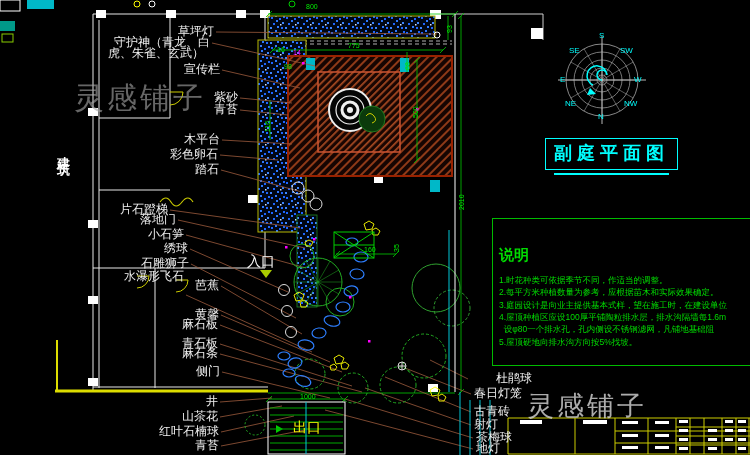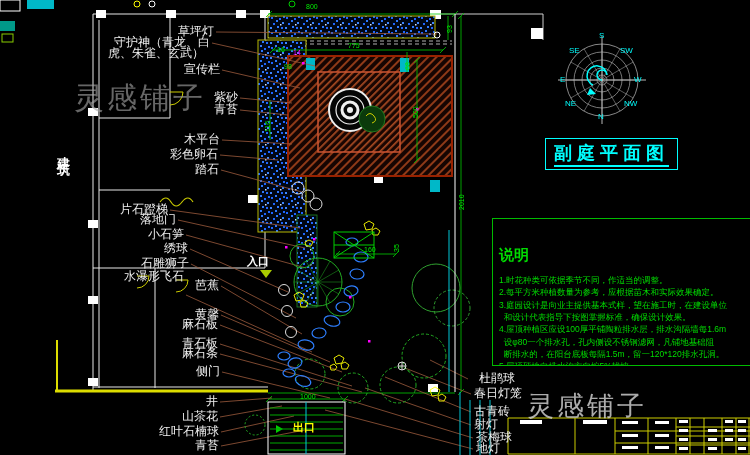--- a/index.html
+++ b/index.html
@@ -9,28 +9,28 @@
   .lbl{position:absolute;color:#efefef;font-size:12px;line-height:9px;white-space:nowrap;z-index:5;font-family:Liberation Mono, monospace;}
   .lbl.rt{text-align:right;}
   .dim{position:absolute;color:#00ee00;font-size:7px;line-height:7px;white-space:nowrap;z-index:5;}
   .dim.v{transform:rotate(-90deg);transform-origin:left top;}
   .cdir{position:absolute;color:#00ffff;font-size:8px;line-height:8px;z-index:5;}
   .wm{position:absolute;font-size:30px;font-weight:normal;letter-spacing:3px;z-index:9;
       color:rgba(165,165,165,0.62);white-space:nowrap;margin-top:20px;}
   .wm.light{color:rgba(215,215,215,0.8);font-size:27px;}
   .title-box{position:absolute;left:545px;top:138px;z-index:6;border:1px solid #00ffff;
       color:#00ffff;font-size:18px;font-weight:bold;letter-spacing:5px;padding:2px 8px 4px 8px;}
-  .title-box span{border-bottom:2px solid #00ffff;padding-bottom:2px;}
+  .title-box span{border-bottom:2px solid #00ffff;padding-bottom:10px;}
   .notes{position:absolute;left:492px;top:218px;width:250px;height:141px;z-index:6;
       border:1px solid #00bb00;color:#00dd00;font-size:8.5px;line-height:12.3px;
       padding:5px 4px 0 6px;white-space:pre;overflow:hidden;}
   .notes .hd{font-size:15px;font-weight:bold;margin-bottom:1px;}
   .bldg{position:absolute;left:54px;top:146px;z-index:5;color:#fff;font-size:13px;
       font-weight:bold;writing-mode:vertical-rl;letter-spacing:7px;}
-  .gate{position:absolute;z-index:5;font-size:11px;font-weight:bold;line-height:9px;white-space:nowrap;}
+  .gate{position:absolute;z-index:5;font-size:14px;font-weight:normal;line-height:9px;white-space:nowrap;}
   .gate.in{color:#ffffff;}
   .gate.out{color:#ffff00;padding-left:39px;}
 </style>
 </head>
 <body>
 
 <div class="stage">
 
 <svg width="750" height="455" viewBox="0 0 750 455">
   <defs>
@@ -282,21 +282,21 @@
     <circle cx="137" cy="4" r="3" fill="none" stroke="#ffff00" stroke-width="1"></circle>
     <circle cx="152" cy="4" r="3" fill="none" stroke="#ffffff" stroke-width="1"></circle>
     <circle cx="292" cy="4" r="3" fill="none" stroke="#00cc00" stroke-width="1"></circle>
   </g>
 </svg>
 
 <div class="title-box"><span>副庭平面图</span></div>
 
 <div class="notes" id="notes-box">
   <div class="hd">说明</div>
-<div>1.时花种类可依据季节不同，作适当的调整。</div><div>2.每平方米种植数量为参考，应根据苗木和实际效果确定。</div><div>3.庭园设计是向业主提供基本式样，望在施工时，在建设单位</div><div>  和设计代表指导下按图掌握标准，确保设计效果。</div><div>4.屋顶种植区应设100厚平铺陶粒排水层，排水沟隔墙每1.6m</div><div>  设φ80一个排水孔，孔内侧设不锈钢滤网，凡铺地基础阻</div><div>  断排水的，在阳台底板每隔1.5m，留一120*120排水孔洞。</div><div>5.屋顶硬地向排水沟方向按5%找坡。</div></div>
+<div>1.时花种类可依据季节不同，作适当的调整。</div><div>2.每平方米种植数量为参考，应根据苗木和实际效果确定。</div><div>3.庭园设计是向业主提供基本式样，望在施工时，在建设单位</div><div>4.屋顶种植区应设100厚平铺陶粒排水层，排水沟隔墙每1.6m</div><div>  设φ80一个排水孔，孔内侧设不锈钢滤网，凡铺地基础阻</div><div>5.屋顶硬地向排水沟方向按5%找坡。</div></div>
 
 <div class="bldg">建筑</div>
 
 <div class="gate in" id="gate-in" style="left: 247px; top: 257px;">入口</div>
 <div class="gate out" id="gate-out" style="left: 254px; top: 423px;">出口</div>
 
 <div class="wm" id="wm0" style="left: 74px; top: 58px;">灵感铺子</div>
 <div class="wm light" id="wm1" style="left: 527px; top: 368px;">灵感铺子</div>
 
 <div class="lbl rt" style="right: 536px; top: 28px;">草坪灯</div>
@@ -317,21 +317,21 @@
     <div class="lbl rt" style="right: 566px; top: 273px;">水瀑形飞石</div>
     <div class="lbl rt" style="right: 531px; top: 311px;">黄馨</div>
     <div class="lbl rt" style="right: 532px; top: 321px;">麻石板</div>
     <div class="lbl rt" style="right: 532px; top: 340px;">青石板</div>
     <div class="lbl rt" style="right: 532px; top: 350px;">麻石条</div>
     <div class="lbl rt" style="right: 530px; top: 368px;">侧门</div>
     <div class="lbl rt" style="right: 532px; top: 398px;">井</div>
     <div class="lbl rt" style="right: 532px; top: 413px;">山茶花</div>
     <div class="lbl rt" style="right: 531px; top: 428px;">红叶石楠球</div>
     <div class="lbl rt" style="right: 531px; top: 442px;">青苔</div>
-    <div class="lbl" style="left: 471px; top: 375px; padding-left: 8px;">杜鹃球</div>
+    <div class="lbl" style="left: 488px; top: 375px; padding-left: 8px;">杜鹃球</div>
     <div class="lbl" style="left: 474px; top: 390px;">春日灯笼</div>
     <div class="lbl" style="left: 474px; top: 408px;">古青砖</div>
     <div class="lbl" style="left: 474px; top: 421px;">射灯</div>
     <div class="lbl" style="left: 476px; top: 434px;">茶梅球</div>
     <div class="lbl" style="left: 476px; top: 445px;">地灯</div>
     <div class="dim" style="left: 306px; top: 3px;">800</div>
     <div class="dim" style="left: 348px; top: 42px;">775</div>
     <div class="dim" style="left: 284px; top: 63px;">98</div>
     <div class="dim" style="left: 277px; top: 46px;">16</div>
     <div class="dim" style="color: rgb(255, 0, 255); left: 293px; top: 49px;">14</div>

